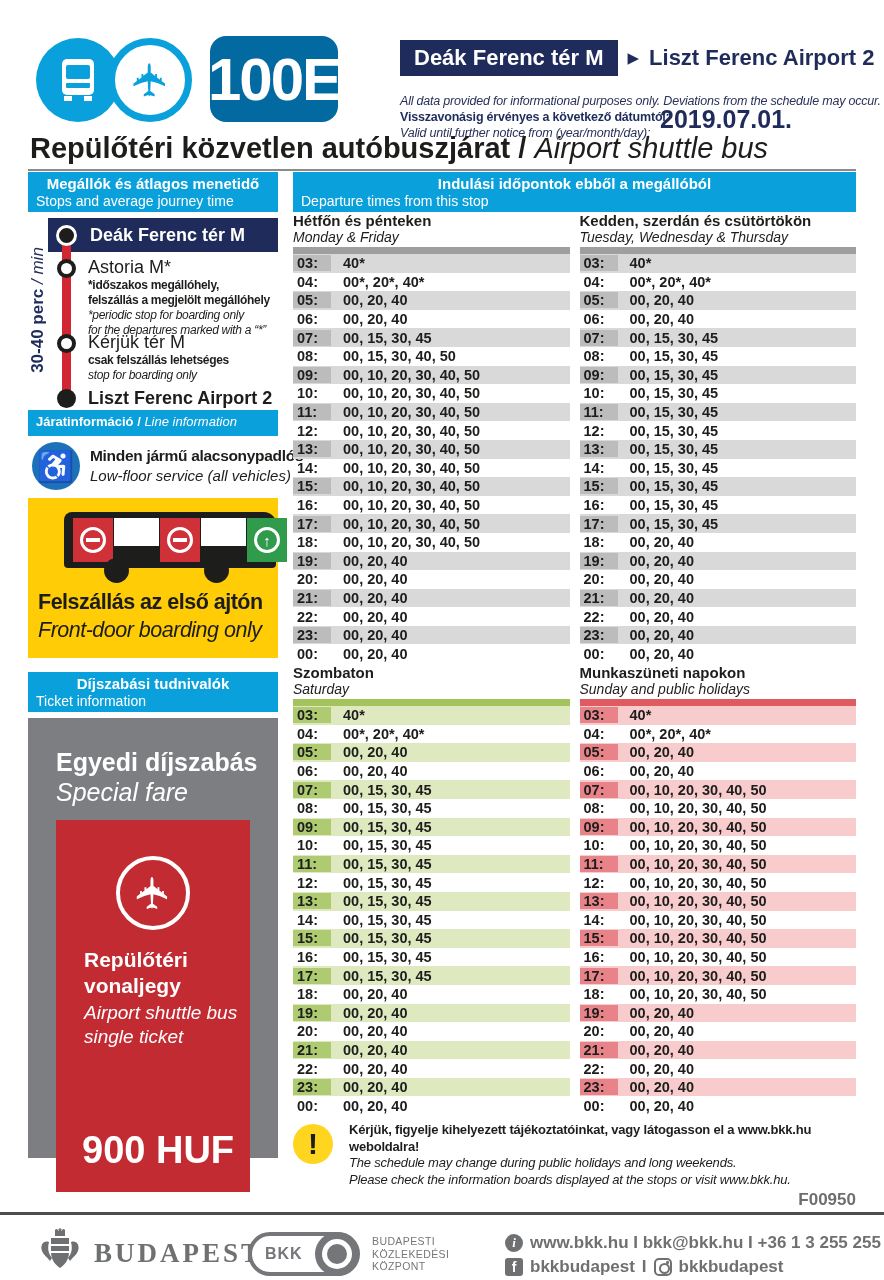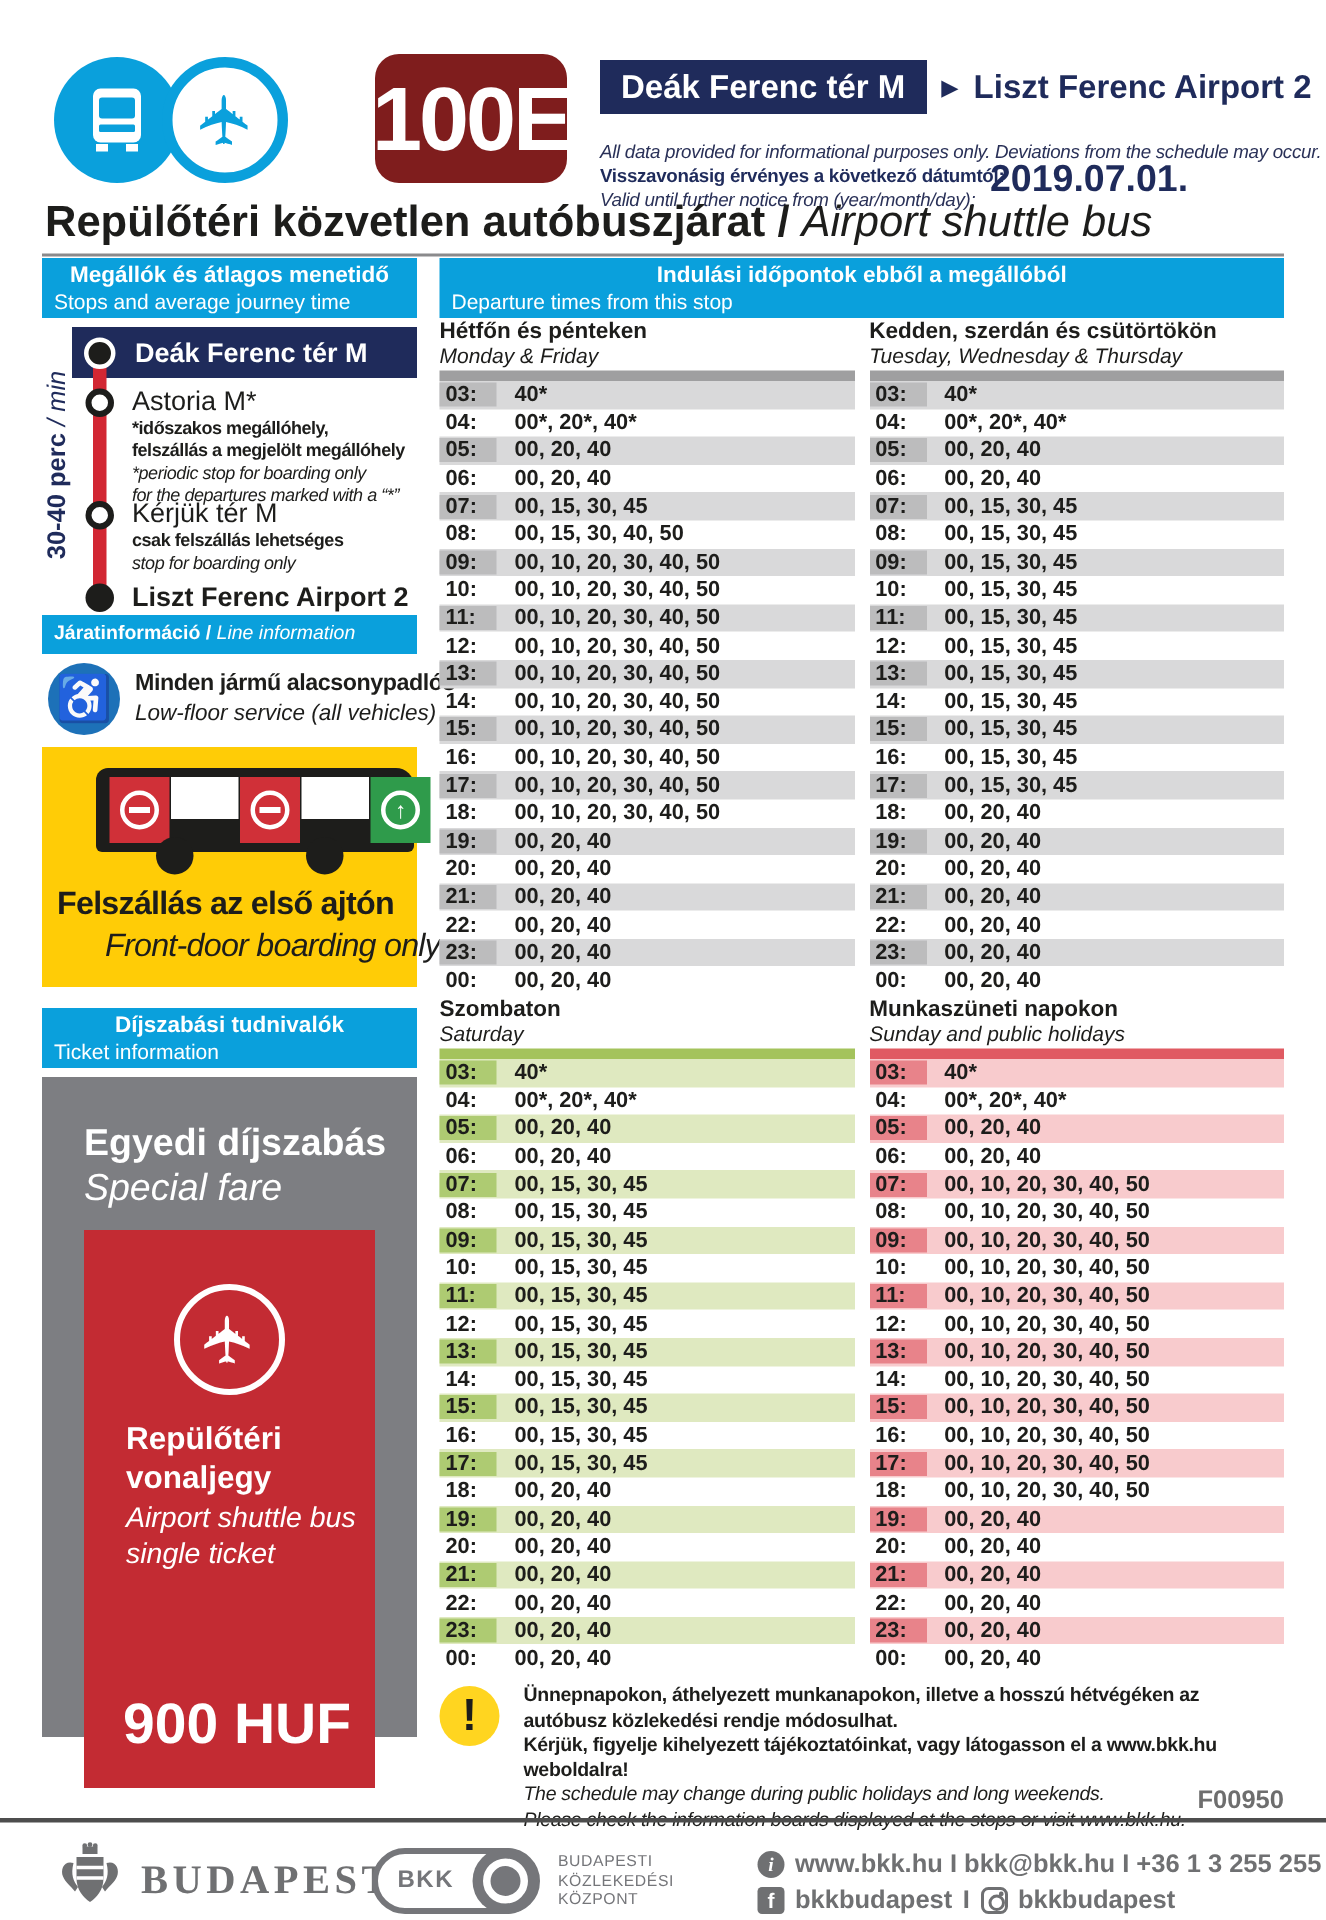--- a/index.html
+++ b/index.html
@@ -5,23 +5,23 @@
   html,body{margin:0;padding:0;background:#fff;}
   #page{position:relative;width:884px;height:1280px;background:#fff;overflow:hidden;
         font-family:"Liberation Sans",sans-serif;color:#1d1d1b;}
   .abs{position:absolute;}
 
   
   .circle{border-radius:50%;display:flex;align-items:center;justify-content:center;}
   .bus-circle{left:36px;top:38px;width:84px;height:84px;background:#0aa0dc;}
   .plane-circle{left:108px;top:38px;width:70px;height:70px;background:#fff;border:7px solid #0aa0dc;}
   .plane-circle .pl{color:#0aa0dc;font-size:46px;transform:rotate(-90deg);line-height:1;}
-  .badge{left:210px;top:36px;width:128px;height:86px;background:#7f1d1d;border-radius:16px;
+  .badge{left:210px;top:36px;width:128px;height:86px;background:#0369a1;border-radius:16px;
          display:flex;align-items:center;justify-content:center;color:#fff;font-weight:bold;
-         font-size:60px;letter-spacing:-2px;margin-left:40px;}
+         font-size:60px;letter-spacing:-2px;}
   .route-head{left:400px;top:40px;display:flex;align-items:center;gap:10px;}
   .origin-box{background:#1f2b5b;color:#fff;font-weight:bold;font-size:22px;height:36px;
               display:flex;align-items:center;padding:0 14px;}
   .dest-arrow{color:#1f2b5b;font-size:15px;}
   .dest-name{color:#1f2b5b;font-weight:bold;font-size:22px;}
   .hnote{white-space:nowrap;letter-spacing:-0.2px;}
   .hn1{left:400px;top:78px;font-size:12.5px;font-weight:bold;color:#1f2b5b;}
   .hn2{left:400px;top:94px;font-size:12.5px;font-style:italic;color:#2a3158;}
   .hn3{left:400px;top:110px;font-size:12.5px;font-weight:bold;color:#1f2b5b;}
   .hn4{left:400px;top:126px;font-size:12.5px;font-style:italic;color:#2a3158;}
@@ -75,21 +75,21 @@
   .door{width:40px;height:44px;margin-top:6px;display:flex;align-items:center;justify-content:center;}
   .door-red{background:#d03038;} .door-green{background:#2f9b4b;}
   .window{width:45px;height:28px;margin-top:6px;background:#fff;margin-right:1px;margin-left:1px;}
   .ne{width:26px;height:26px;border:3px solid #fff;border-radius:50%;position:relative;box-sizing:border-box;}
   .ne::after{content:"";position:absolute;left:3px;right:3px;top:50%;margin-top:-2px;height:4px;background:#fff;}
   .go{width:26px;height:26px;border:3px solid #fff;border-radius:50%;box-sizing:border-box;
       display:flex;align-items:center;justify-content:center;color:#fff;font-weight:bold;font-size:15px;}
   .wheel{position:absolute;top:46px;width:25px;height:25px;border-radius:50%;background:#1d1d1b;}
   .w1{left:40px;} .w2{left:140px;}
   .board-hu{position:absolute;left:10px;top:92px;font-weight:bold;font-size:21.5px;letter-spacing:-0.5px;white-space:nowrap;}
-  .board-en{position:absolute;left:10px;top:120px;font-style:italic;font-size:21.5px;letter-spacing:-0.5px;white-space:nowrap;margin-left:32px;}
+  .board-en{position:absolute;left:10px;top:120px;font-style:italic;font-size:21.5px;letter-spacing:-0.5px;white-space:nowrap;}
 
   
   .gray-panel{left:28px;top:718px;width:250px;height:440px;background:#7d7e82;color:#fff;}
   .fare-hu{position:absolute;left:28px;top:30px;font-weight:bold;font-size:25px;white-space:nowrap;}
   .fare-en{position:absolute;left:28px;top:60px;font-style:italic;font-size:25px;}
   .red-box{left:56px;top:820px;width:194px;height:372px;background:#c32b33;color:#fff;}
   .tk-circle{position:absolute;left:60px;top:36px;width:74px;height:74px;border:4px solid #fff;
              border-radius:50%;display:flex;align-items:center;justify-content:center;box-sizing:border-box;}
   .tk-circle .pl{font-size:44px;transform:rotate(-90deg);line-height:1;}
   .tk1{position:absolute;left:28px;top:128px;font-weight:bold;font-size:21px;}
@@ -649,21 +649,20 @@
             <span class="hour">00:</span>
             <span class="mins">00, 20, 40</span>
           </div>
         </div>
     </div>
   </div>
 
   <div class="abs notice">
     <div class="warn-icon">!</div>
     <div class="notice-text">
-      <div class="nb">Ünnepnapokon, áthelyezett munkanapokon, illetve a hosszú hétvégéken az autóbusz közlekedési rendje módosulhat.</div>
       <div class="nb">Kérjük, figyelje kihelyezett tájékoztatóinkat, vagy látogasson el a www.bkk.hu weboldalra!</div>
       <div class="ni">The schedule may change during public holidays and long weekends.</div>
       <div class="ni">Please check the information boards displayed at the stops or visit www.bkk.hu.</div>
     </div>
   </div>
   <div class="abs fcode">F00950</div>
 
   <div class="abs separator"></div>
 
   <div class="abs bud-logo">

